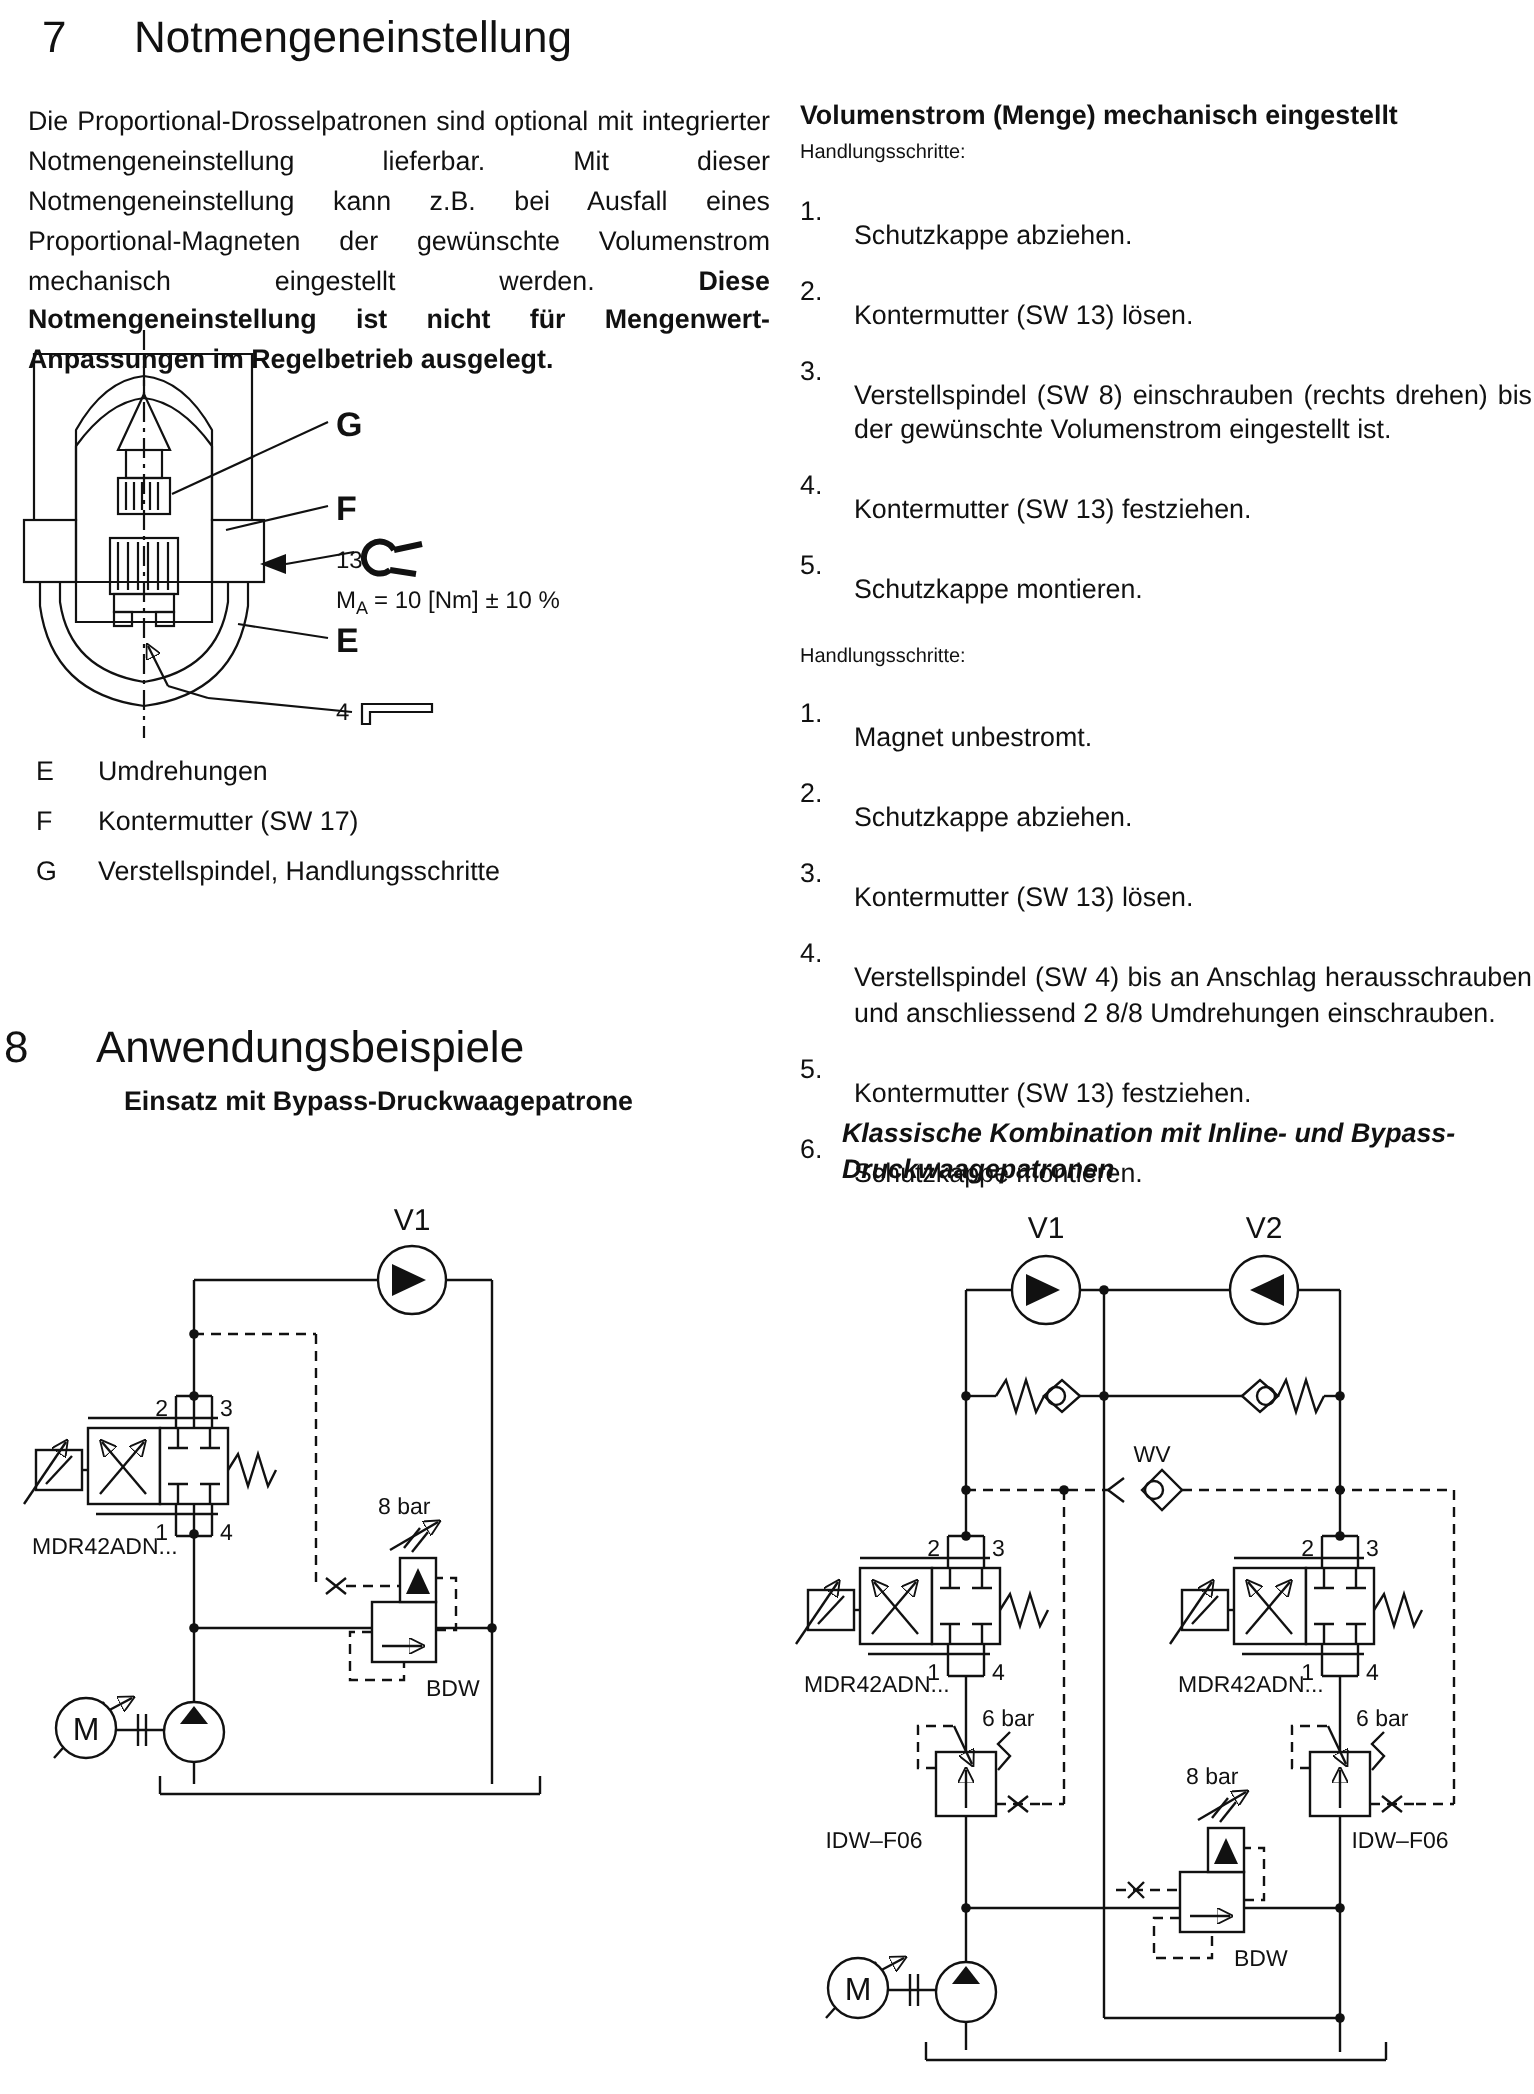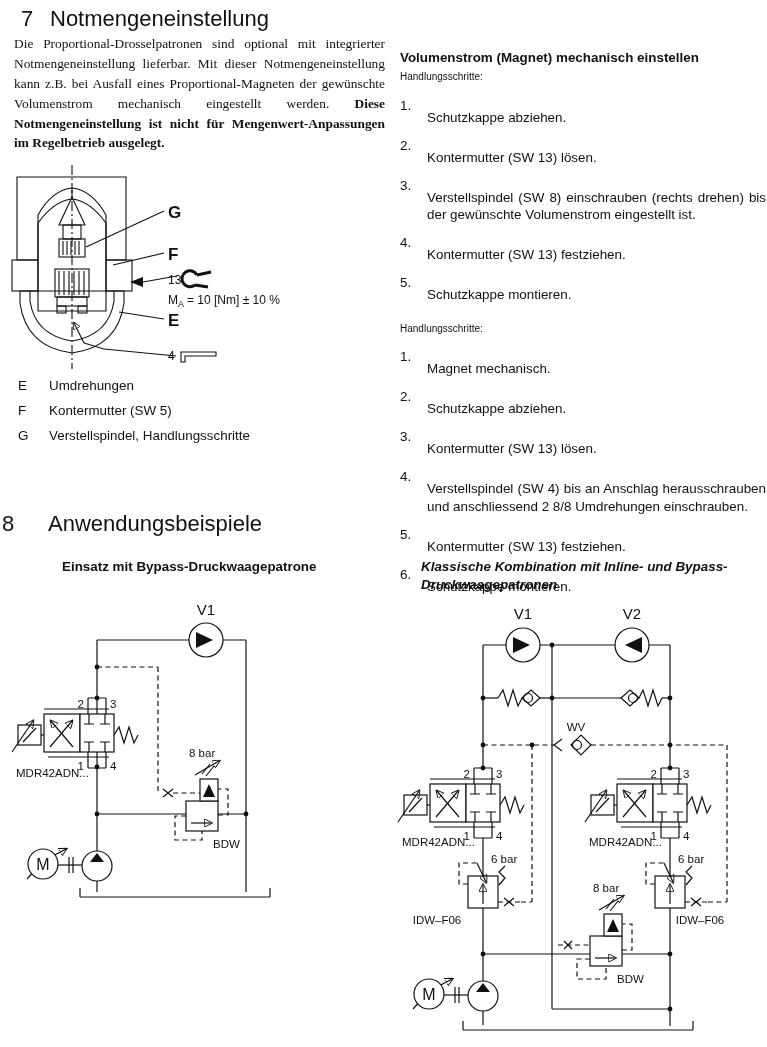--- a/index.html
+++ b/index.html
@@ -34,25 +34,25 @@
   .cir .tM{font-size:16px;}
   .cir .fillb{fill:#111;stroke:none;}
   .cir .wf{fill:#fff;}
   .cir .j{fill:#111;stroke:none;}
   .dash{stroke-dasharray:5 3.5;}
   .cdot{stroke-dasharray:10 3 2 3;}
 </style>
 </head>
 <body>
 
-<div class="abs h1" style="left:4px;top:6px;text-align:center;">
+<div class="abs h1" style="left:21px;top:6px;">
   <span class="num">7</span><span>Notmengeneinstellung</span>
 </div>
 
-<p class="abs intro" style="left:14px;top:21px;width:371px;font-family:Liberation Serif, serif;">
+<p class="abs intro" style="left:14px;top:38px;width:371px;">
   <span>Die Proportional-Drosselpatronen sind optional mit integrierter Notmengeneinstellung lieferbar. Mit dieser Notmengeneinstellung kann z.B. bei Ausfall eines Proportional-Magneten der gewünschte Volumenstrom mechanisch eingestellt werden. </span><span class="b">Diese Notmengeneinstellung ist nicht für Mengenwert-Anpassungen im Regelbetrieb ausgelegt.</span>
 </p>
 
 <svg class="abs fig" style="left:0;top:163px;" width="380" height="212" viewBox="0 0 380 212">
   <defs>
     <pattern id="pW" patternUnits="userSpaceOnUse" width="7" height="7" patternTransform="rotate(45)">
       <rect width="7" height="7" fill="#ffffff" stroke="none"></rect>
       <line x1="0" y1="0" x2="0" y2="7" stroke="#666" stroke-width="1"></line>
     </pattern>
     <pattern id="pG" patternUnits="userSpaceOnUse" width="7" height="7" patternTransform="rotate(45)">
@@ -119,31 +119,31 @@
   <line x1="84" y1="180" x2="74" y2="160" marker-end="url(#ah)"></line>
 </svg>
 
 <div class="abs" style="left:18px;top:378px;width:360px;">
   <div class="legend-row">
     <span class="k">E</span>
     <span>Umdrehungen</span>
   </div>
   <div class="legend-row">
     <span class="k">F</span>
-    <span>Kontermutter (SW 5)</span>
+    <span>Kontermutter (SW 17)</span>
   </div>
   <div class="legend-row">
     <span class="k">G</span>
     <span>Verstellspindel, Handlungsschritte</span>
   </div>
 </div>
 
 <div class="abs rc" style="left:400px;top:48px;">
   <div>
-    <div class="blk-h">Volumenstrom (Magnet) mechanisch einstellen</div>
+    <div class="blk-h">Volumenstrom (Menge) mechanisch eingestellt</div>
     <div class="blk-sub">Handlungsschritte:</div>
     <div class="step">
         <span class="n">1.</span>
         <span class="t">Schutzkappe abziehen.</span>
       </div>
     <div class="step">
         <span class="n">2.</span>
         <span class="t">Kontermutter (SW 13) lösen.</span>
       </div>
     <div class="step">
@@ -156,21 +156,21 @@
       </div>
     <div class="step">
         <span class="n">5.</span>
         <span class="t">Schutzkappe montieren.</span>
       </div>
   </div>
   <div class="blk2">
     <div class="blk-sub">Handlungsschritte:</div>
     <div class="step">
         <span class="n">1.</span>
-        <span class="t">Magnet mechanisch.</span>
+        <span class="t">Magnet unbestromt.</span>
       </div>
     <div class="step">
         <span class="n">2.</span>
         <span class="t">Schutzkappe abziehen.</span>
       </div>
     <div class="step">
         <span class="n">3.</span>
         <span class="t">Kontermutter (SW 13) lösen.</span>
       </div>
     <div class="step">
@@ -184,21 +184,21 @@
     <div class="step">
         <span class="n">6.</span>
         <span class="t">Schutzkappe montieren.</span>
       </div>
   </div>
 </div>
 
 <div class="abs h1" style="left:2px;top:511px;">
   <span class="num">8</span><span>Anwendungsbeispiele</span>
 </div>
-<div class="abs caption" style="left:14px;top:558px;width:370px;padding-left:48px;">Einsatz mit Bypass-Druckwaagepatrone</div>
+<div class="abs caption" style="left:14px;top:542px;width:370px;padding-left:48px;">Einsatz mit Bypass-Druckwaagepatrone</div>
 <div class="abs caption" style="left:421px;top:558px;width:356px;font-style:italic;">Klassische Kombination mit Inline- und Bypass-Druckwaagepatronen</div>
 
 <svg class="abs cir" style="left:0;top:593px;" width="380" height="330" viewBox="0 0 380 330">
   <defs>
 
     <g id="pvalve">
       <path d="M-9,4 H9 M-9,4 V20 M9,4 V20"></path>
       <rect class="wf" x="-53" y="20" width="36" height="38"></rect>
       <rect class="wf" x="-17" y="20" width="34" height="38"></rect>
       <line x1="-47" y1="53" x2="-25" y2="27" marker-end="url(#ah)"></line>

